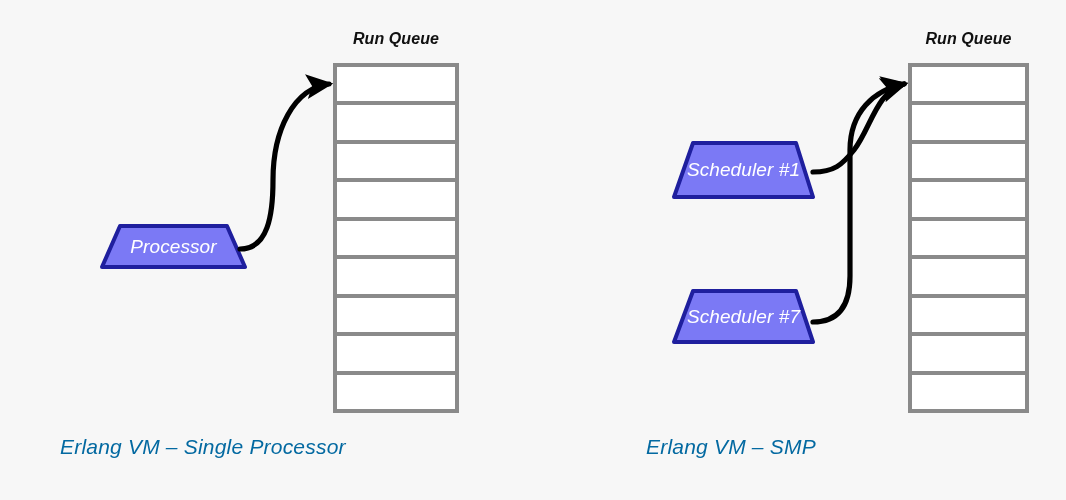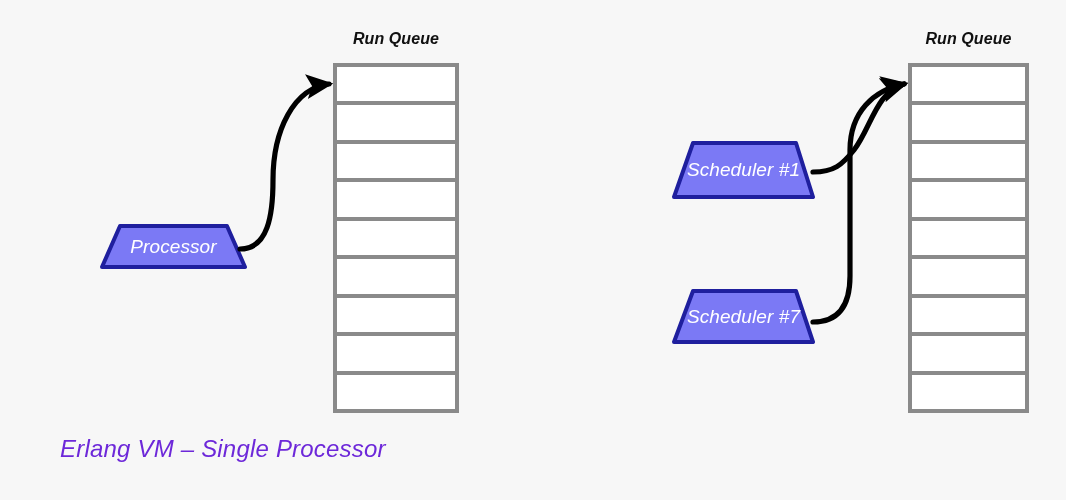--- a/index.html
+++ b/index.html
@@ -88,22 +88,22 @@
     left: 0; top: 0;
     width: 1066px;
     height: 500px;
     pointer-events: none;
     overflow: visible;
   }
 
   
   .caption {
     position: absolute;
-    font-size: 24px;
-    color: #6d28d9;
+    font-size: 21px;
+    color: #0369a1;
     white-space: nowrap;
     font-family: "Liberation Sans", sans-serif;
     letter-spacing: 0.2px;
   }
 </style>
 </head>
 <body>
 
 <div id="stage">
 
@@ -156,20 +156,21 @@
       <div class="sched-label">Scheduler #1</div>
     </div>
 
     <div class="sched" style="left:122px; top:288px; width:145px; height:57px;">
       <svg width="145" height="57" viewBox="0 0 145 57">
         <polygon points="22,3 125,3 142,54 3,54" fill="#7b79f5" stroke="#1f1f9e" stroke-width="4" stroke-linejoin="round"></polygon>
       </svg>
       <div class="sched-label">Scheduler #7</div>
     </div>
 
+    <div class="caption" style="left:97px; top:435px;">Erlang VM – SMP</div>
   </div>
 
   <svg class="arrows" viewBox="0 0 1066 500">
     <defs>
       <marker id="ah" viewBox="0 0 10 10" refX="8.4" refY="5" markerWidth="5.2" markerHeight="5.2" orient="auto-start-reverse">
         <path d="M 0 0.4 L 10 5 L 0 9.6 L 2.1 5 Z" fill="#000000"></path>
       </marker>
     </defs>
 
     <path d="M 224,249 C 252,249 257,215 257,180 C 257,130 278,88 313,84" fill="none" stroke="#000000" stroke-width="5.2" stroke-linecap="round" marker-end="url(#ah)"></path>

